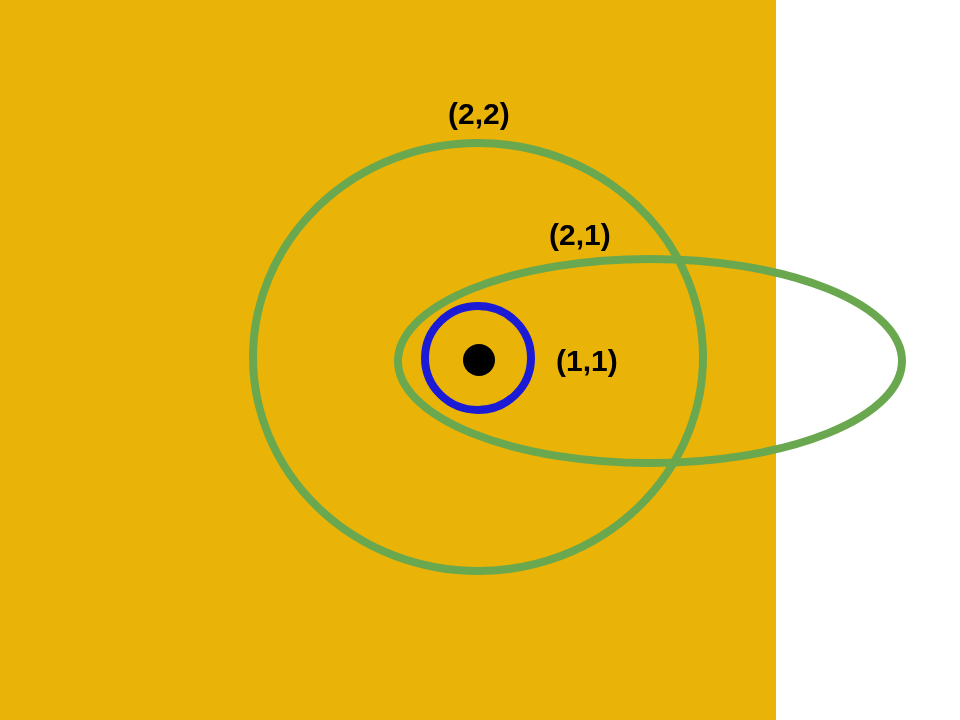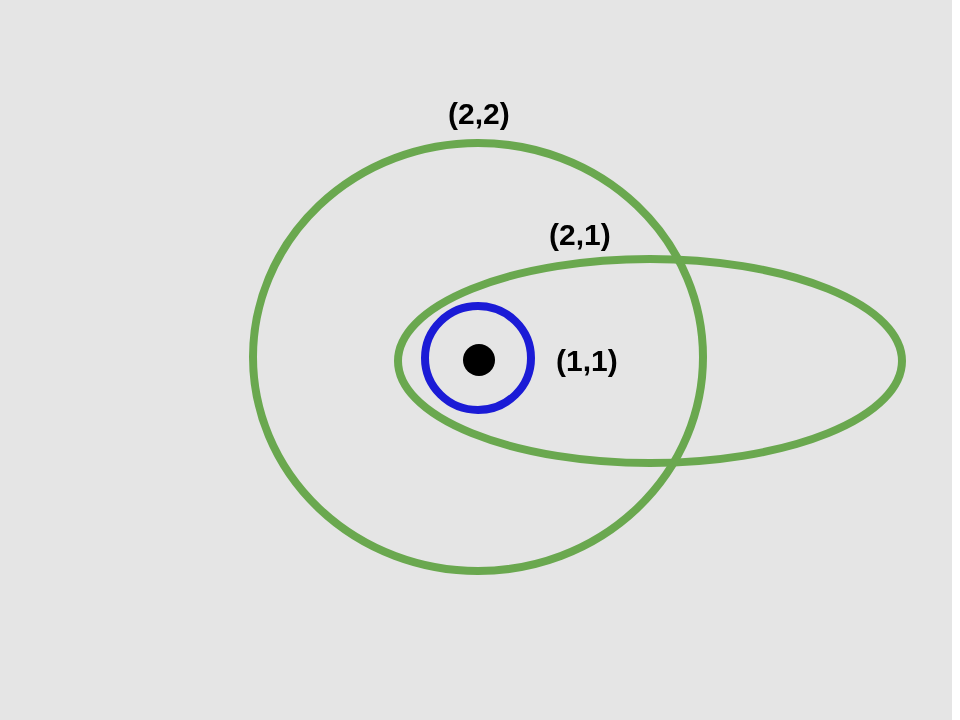--- a/index.html
+++ b/index.html
@@ -6,23 +6,23 @@
     margin: 0;
     padding: 0;
     width: 960px;
     height: 720px;
     background: #ffffff;
     overflow: hidden;
     font-family: "Liberation Sans", sans-serif;
   }
   .stage {
     position: relative;
-    width: 952px;
+    width: 776px;
     height: 720px;
-    background: #e5e5e5;
+    background: #eab308;
   }
   svg.diagram {
     display: block;
     width: 960px;
     height: 720px;
   }
   text.shape-label {
     font-family: "Liberation Sans", sans-serif;
     font-weight: 700;
     font-size: 30px;

